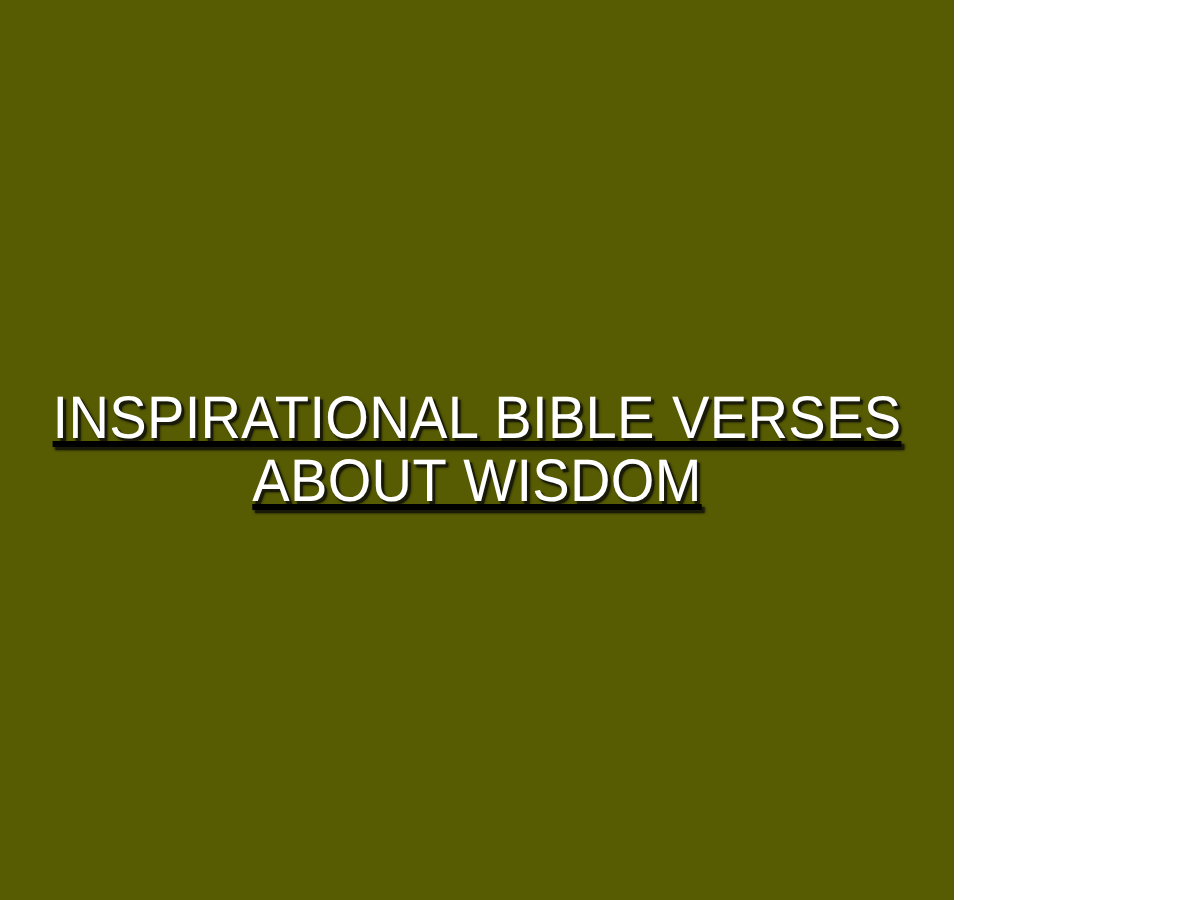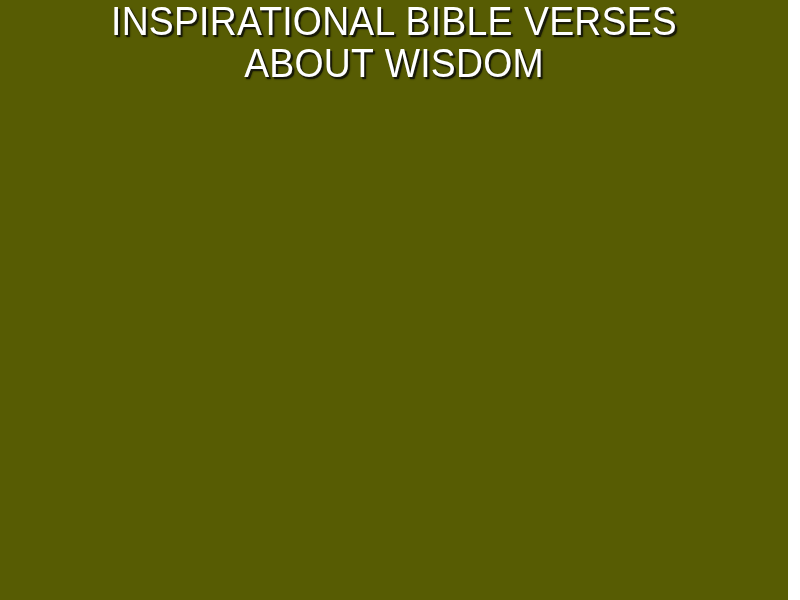--- a/index.html
+++ b/index.html
@@ -11,26 +11,27 @@
   body {
     width: 800px;
     height: 600px;
     overflow: hidden;
     font-family: "Liberation Sans", "DejaVu Sans", sans-serif;
   }
 
   #hero-banner {
     position: relative;
     box-sizing: border-box;
-    width: 788px;
+    width: 636px;
     height: 600px;
     background-color: #575c03;
     display: flex;
-    align-items: flex-start;
+    align-items: center;
     justify-content: center;
+    text-decoration: underline;
   }
 
   #hero-title-block {
     width: 640px;
     text-align: center;
     
     margin-top: 0px;
   }
 
   #hero-title {

